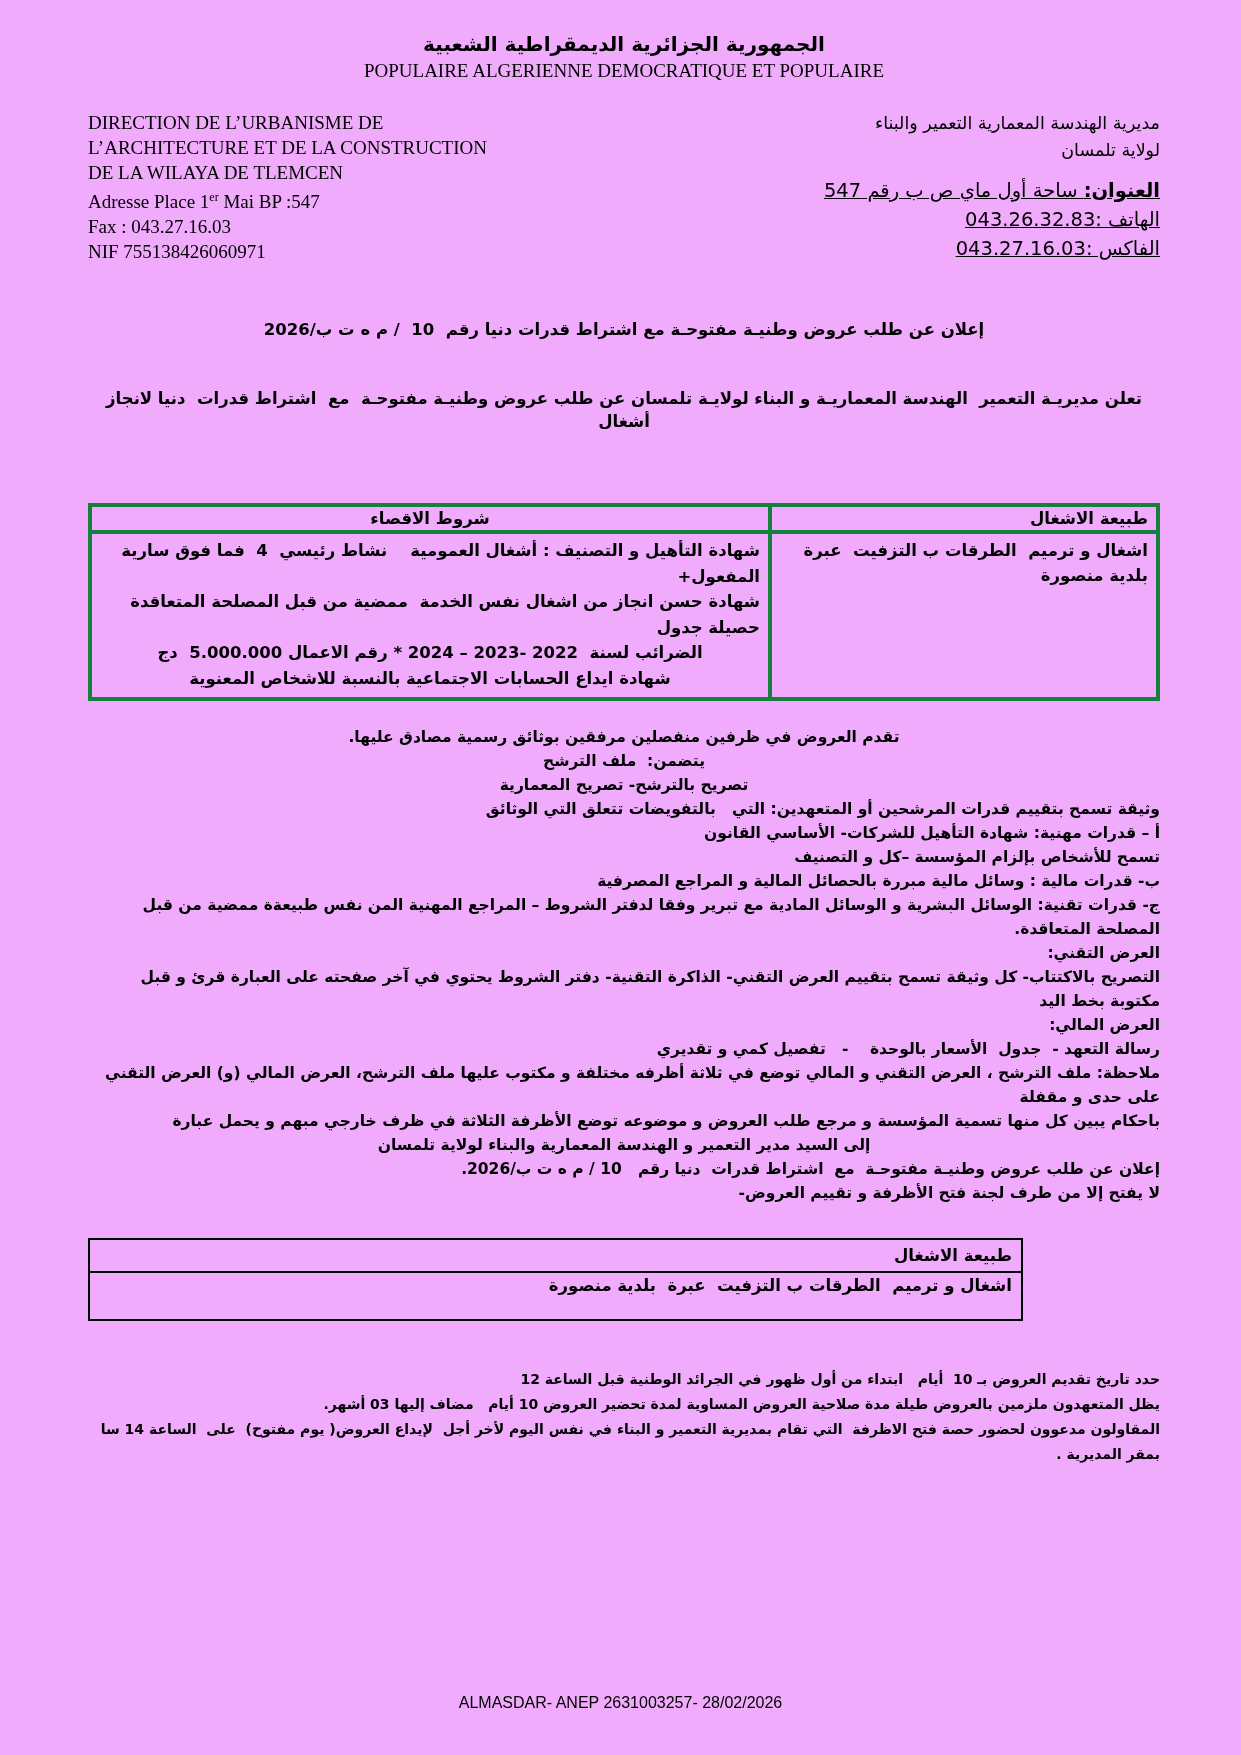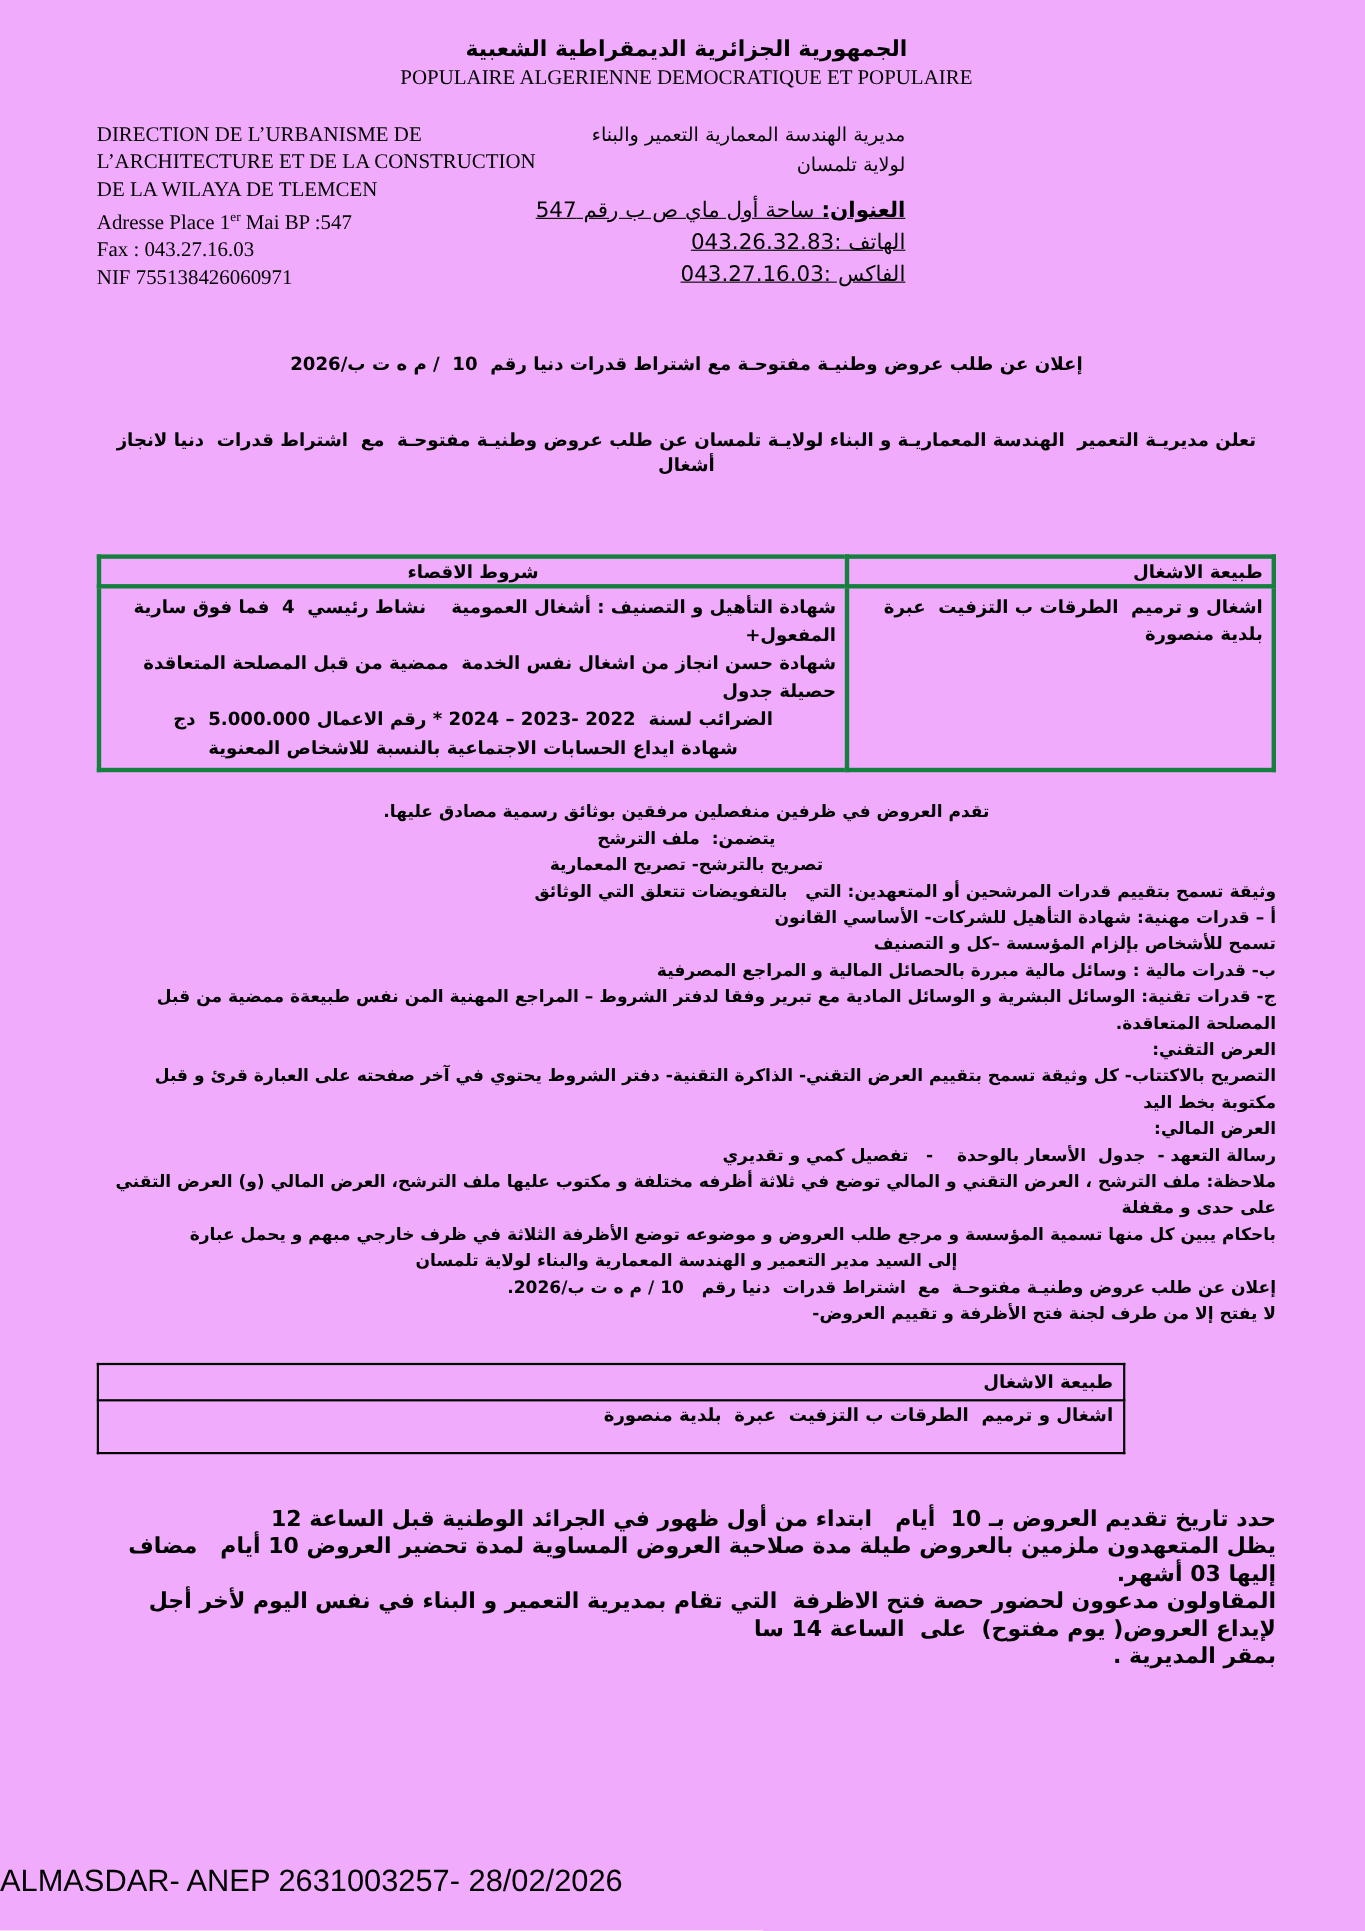--- a/index.html
+++ b/index.html
@@ -9,21 +9,21 @@
   }
   .content { position:absolute; left:88px; top:0; width:1072px; }
 
   
   .doc-title-ar { margin-top:30px; text-align:center; direction:rtl;
     font-weight:bold; font-size:20px; line-height:28px; }
   .doc-title-fr { text-align:center; font-family:"Liberation Serif", serif;
     font-size:19px; line-height:26px; }
 
   
-  .header-cols { display:flex; margin-top:26px; }
+  .header-cols { display:flex; justify-content:space-between; margin-top:26px; }
   .hl { font-family:"Liberation Serif", serif; font-size:19px; line-height:25px; }
   .hl sup { font-size:12px; }
   .hr { direction:rtl; text-align:right; font-size:17.5px; line-height:27px; }
   .hr .contact { margin-top:12px; font-size:19.5px; line-height:29px;text-decoration:underline; }
   .hr .lbl { font-weight:bold; }
 
   
   .announce { margin-top:8px; direction:rtl; text-align:center;
     font-weight:bold; font-size:16.5px; line-height:23px; white-space:pre-wrap; }
 
@@ -40,28 +40,28 @@
 
   .t2 { margin-top:33px; width:935px; direction:rtl; font-weight:bold; }
   .t2 th, .t2 td { border:2px solid #000; text-align:right; padding:3px 9px; font-size:16.5px; }
   .t2 th { height:25px; vertical-align:middle; font-weight:bold; }
   .t2 td { height:40px; vertical-align:top; white-space:pre-wrap; }
 
   
   .body-lines { margin-top:24px; direction:rtl; font-weight:bold;
     font-size:15.5px; line-height:24px; }
   .closing { margin-top:46px; direction:rtl; font-weight:bold;
-    font-size:20px; line-height:25px; }
+    font-size:14px; line-height:25px; }
   .bline { text-align:right; white-space:pre-wrap; }
   .al-center { text-align:center; }
   .al-right { text-align:right; }
 
   
-  .footer { position:absolute; left:0; top:1694px; width:100%; 
-    font-family:"Liberation Sans", sans-serif; font-size:28px; }
+  .footer { position:absolute; left:0; top:1694px; width:100%; text-align:center;
+    font-family:"Liberation Sans", sans-serif; font-size:16px; }
 </style>
 </head>
 <body>
 
 <div class="page">
   <div class="content">
 
     <div class="doc-title-ar">الجمهورية الجزائرية الديمقراطية الشعبية</div>
     <div class="doc-title-fr">POPULAIRE ALGERIENNE DEMOCRATIQUE ET POPULAIRE</div>
 

